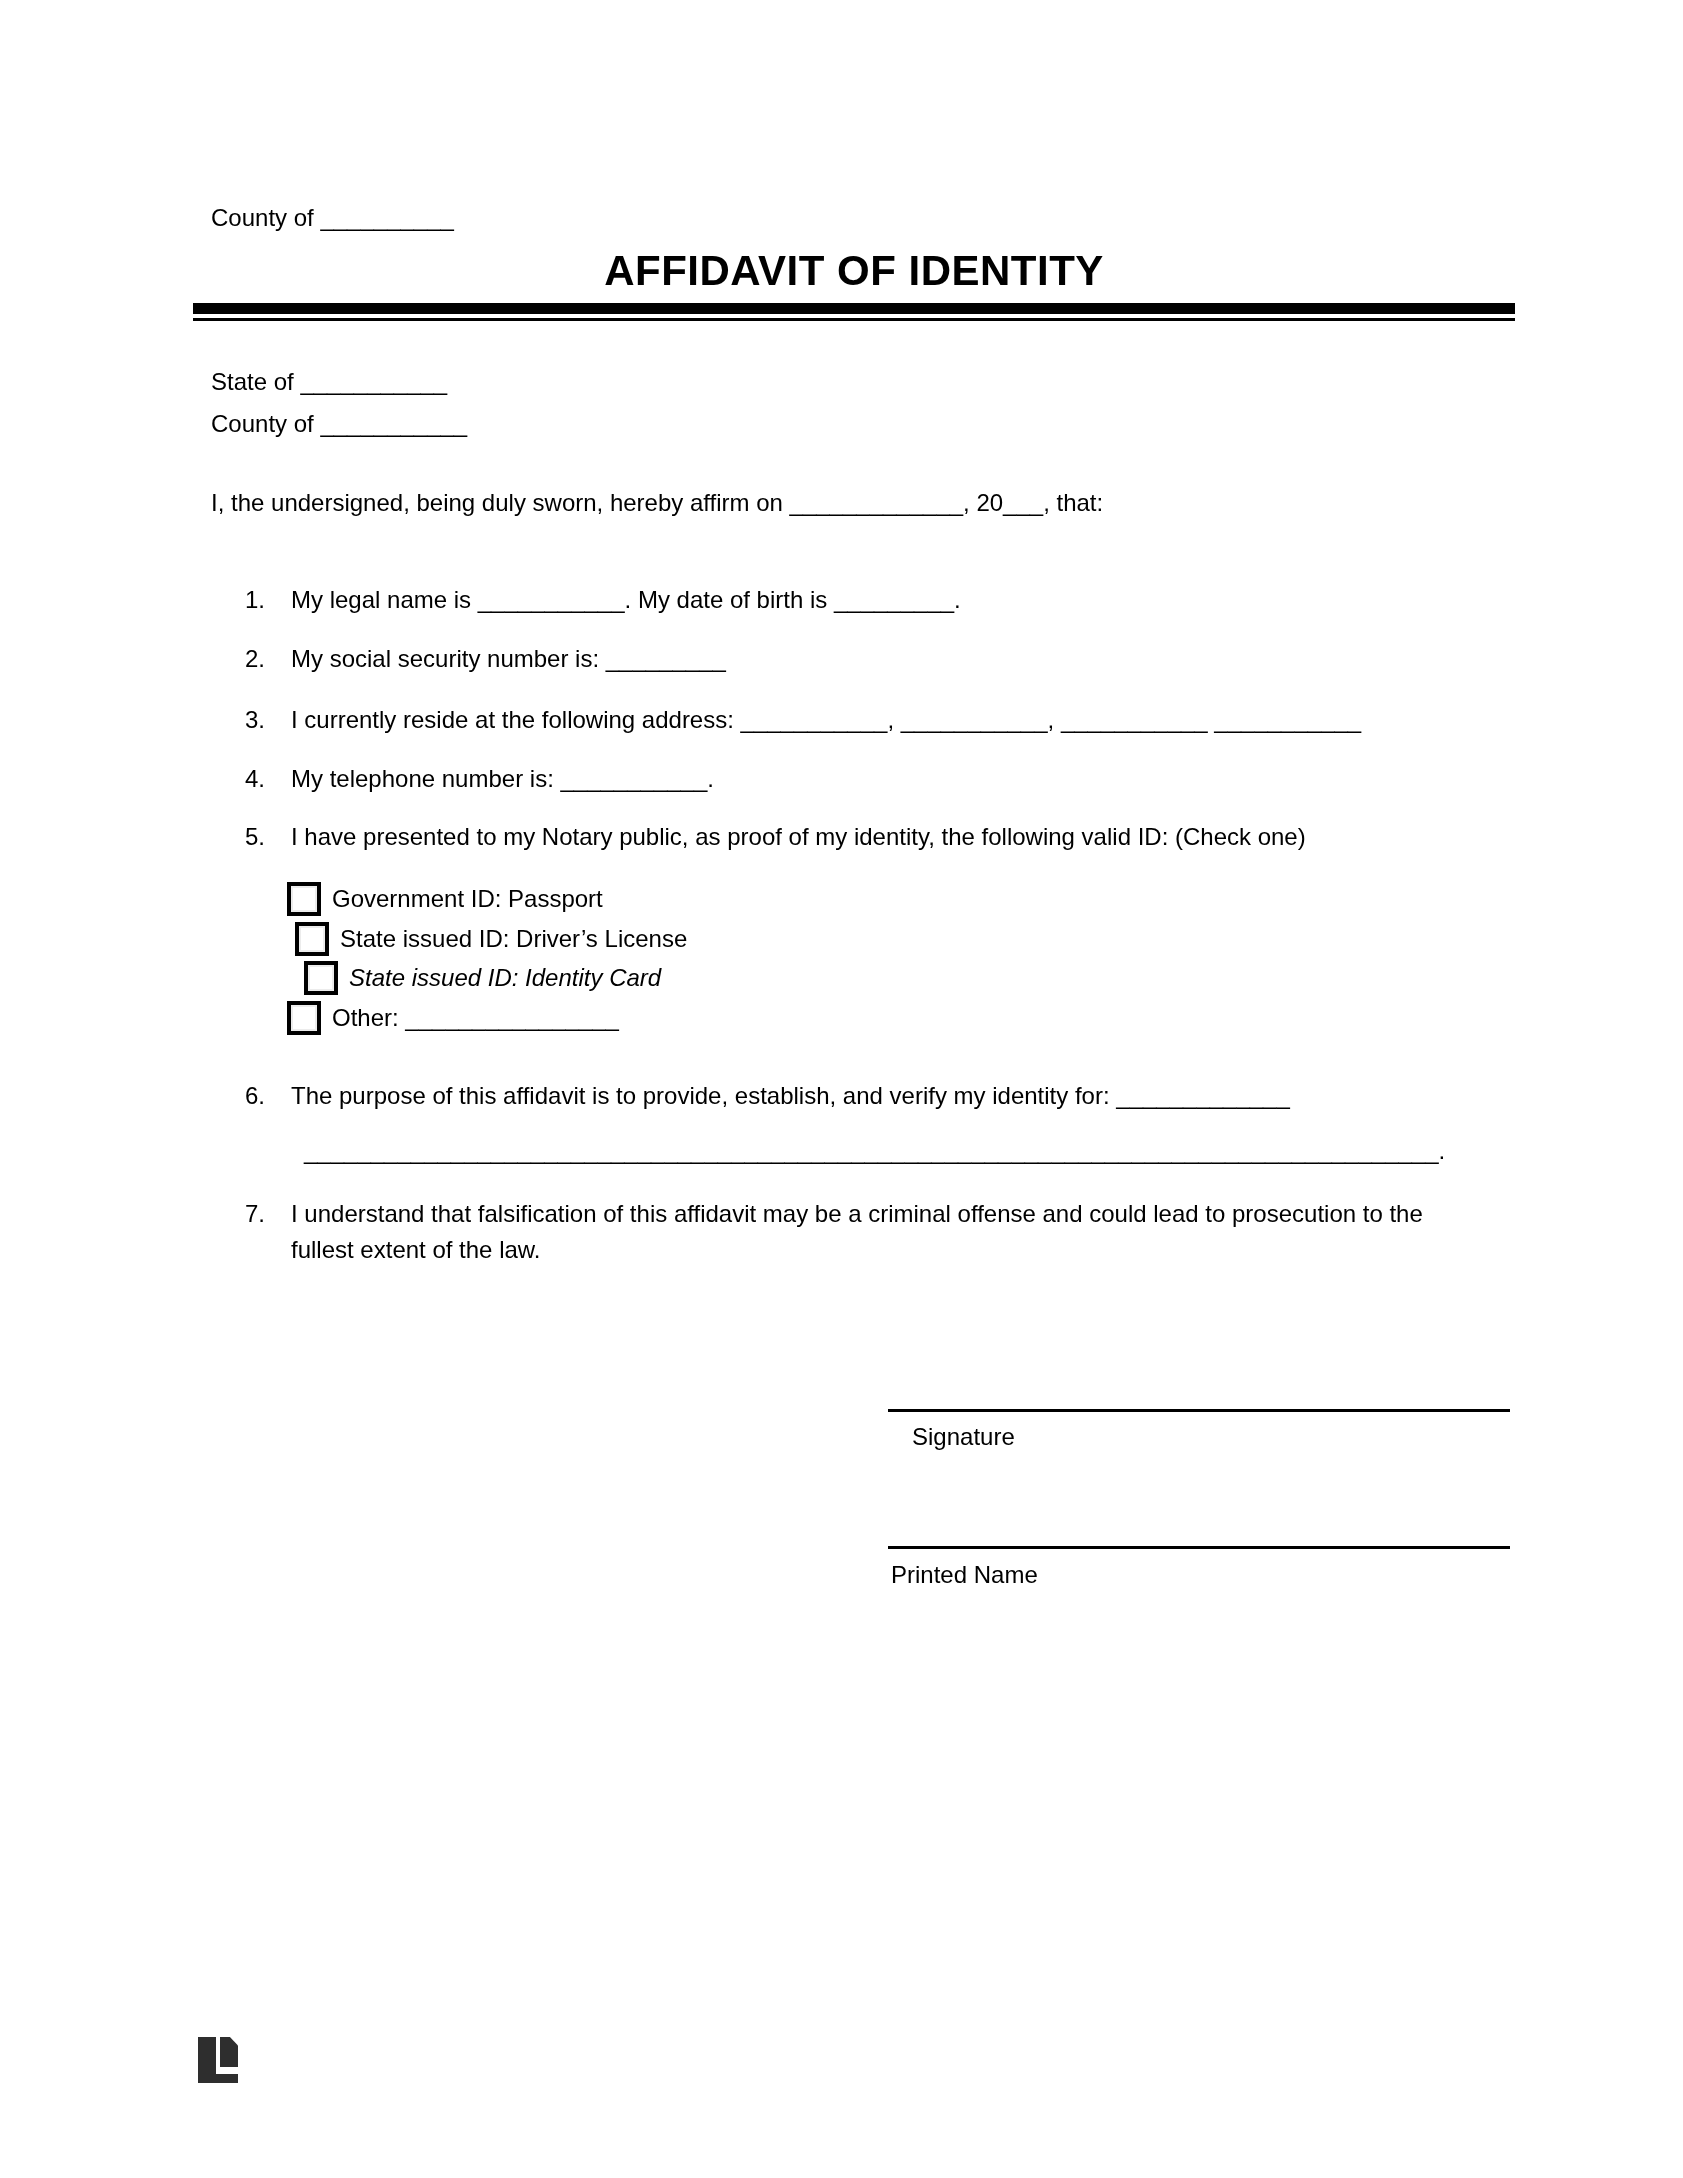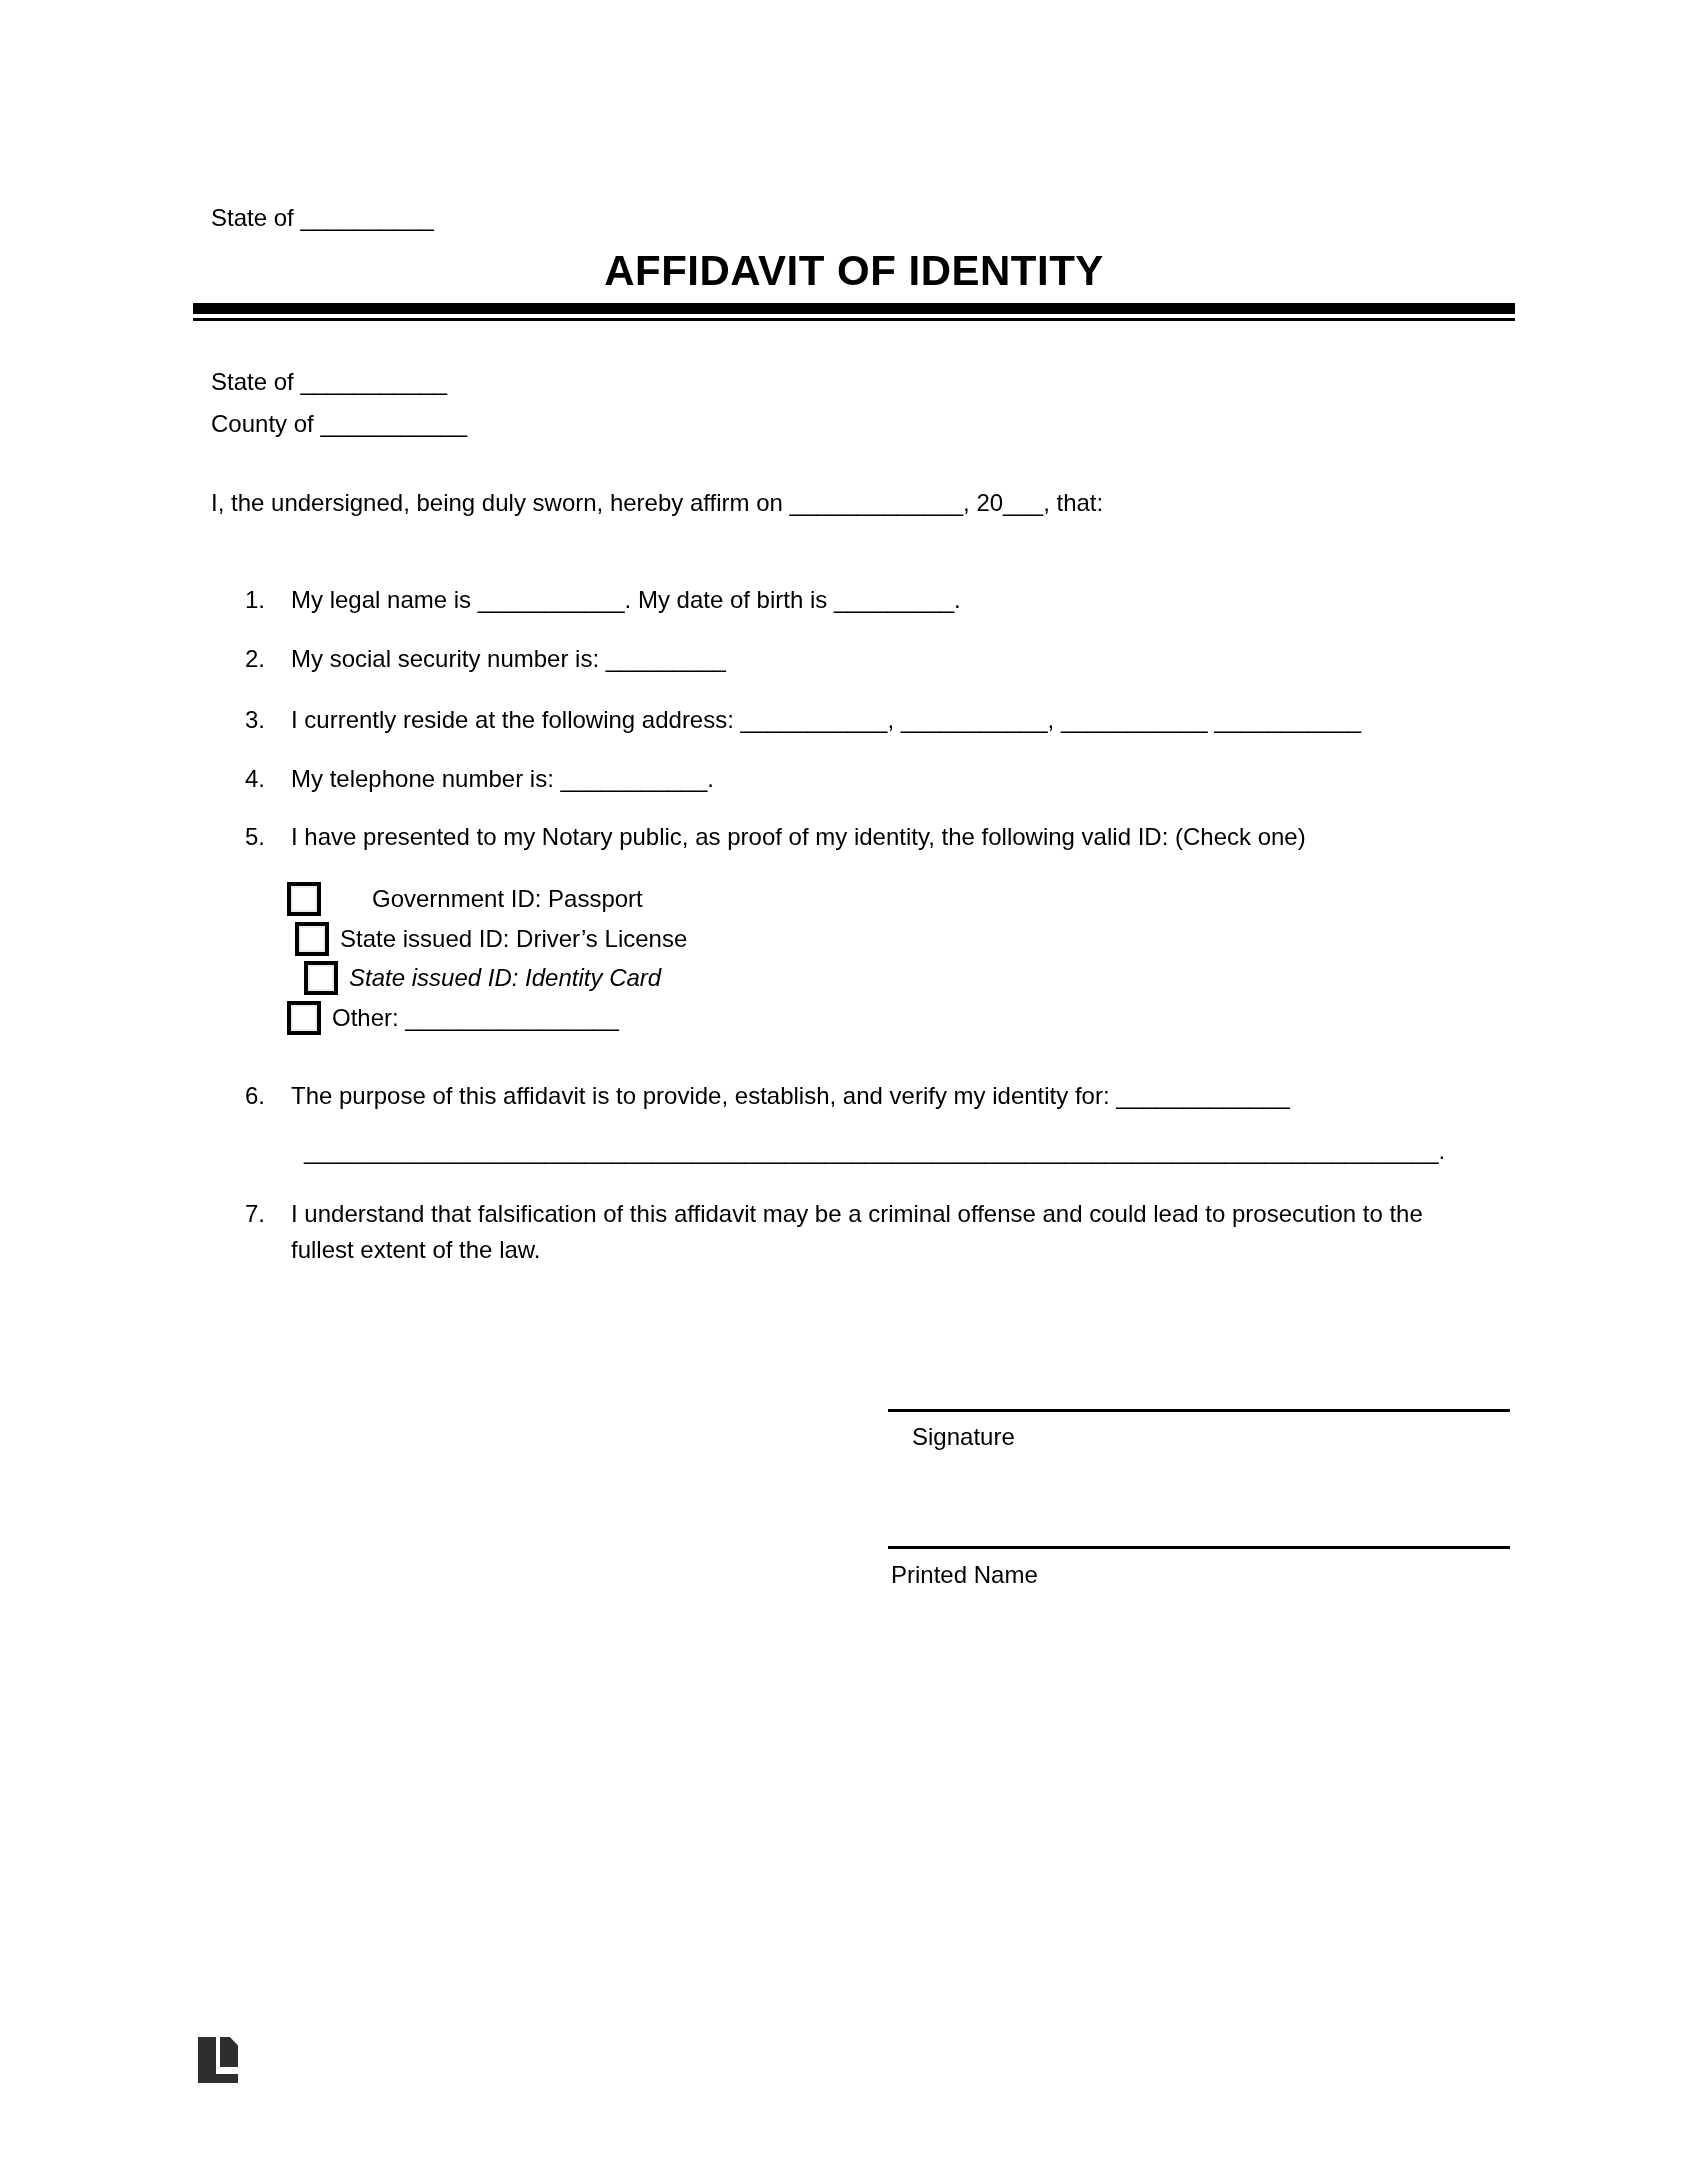--- a/index.html
+++ b/index.html
@@ -69,21 +69,21 @@
   .logo .page-shape {
     position: absolute; left: 22px; top: 0; width: 18px; height: 30px; background: #2e2e2e;
     clip-path: polygon(0 0, 55% 0, 100% 28%, 100% 100%, 0 100%);
   }
 </style>
 </head>
 <body>
 
 <div class="page">
 
-  <div class="abs nowrap" style="left:211px; top:204px;">State of __________</div>
+  <div class="abs nowrap" style="left:211px; top:204px;">County of __________</div>
 
   <div class="abs doc-title">AFFIDAVIT OF IDENTITY</div>
 
   <div class="abs title-rule">
     <div class="thick"></div>
     <div class="gap"></div>
     <div class="thin"></div>
   </div>
 
   <div class="abs nowrap" style="left:211px; top:368px;">State of ___________</div>
@@ -109,21 +109,21 @@
   <div class="abs list-item" style="left:245px; top:765px;">
     <span class="item-num">4.</span>
     <span class="item-text nowrap">My telephone number is: ___________.</span>
   </div>
 
   <div class="abs list-item" style="left:245px; top:823px;">
     <span class="item-num">5.</span>
     <span class="item-text nowrap">I have presented to my Notary public, as proof of my identity, the following valid ID: (Check one)</span>
   </div>
 
-  <div class="abs check-row" style="left:287px; top:882px;gap:40px;">
+  <div class="abs check-row" style="left:287px; top:882px;">
     <span class="checkbox"></span>
     <span>Government ID: Passport</span>
   </div>
   <div class="abs check-row" style="left:287px; top:922px;margin-left:8px;">
     <span class="checkbox"></span>
     <span>State issued ID: Driver’s License</span>
   </div>
   <div class="abs check-row" style="left:304px; top:961px;font-style:italic;">
     <span class="checkbox"></span>
     <span>State issued ID: Identity Card</span>

